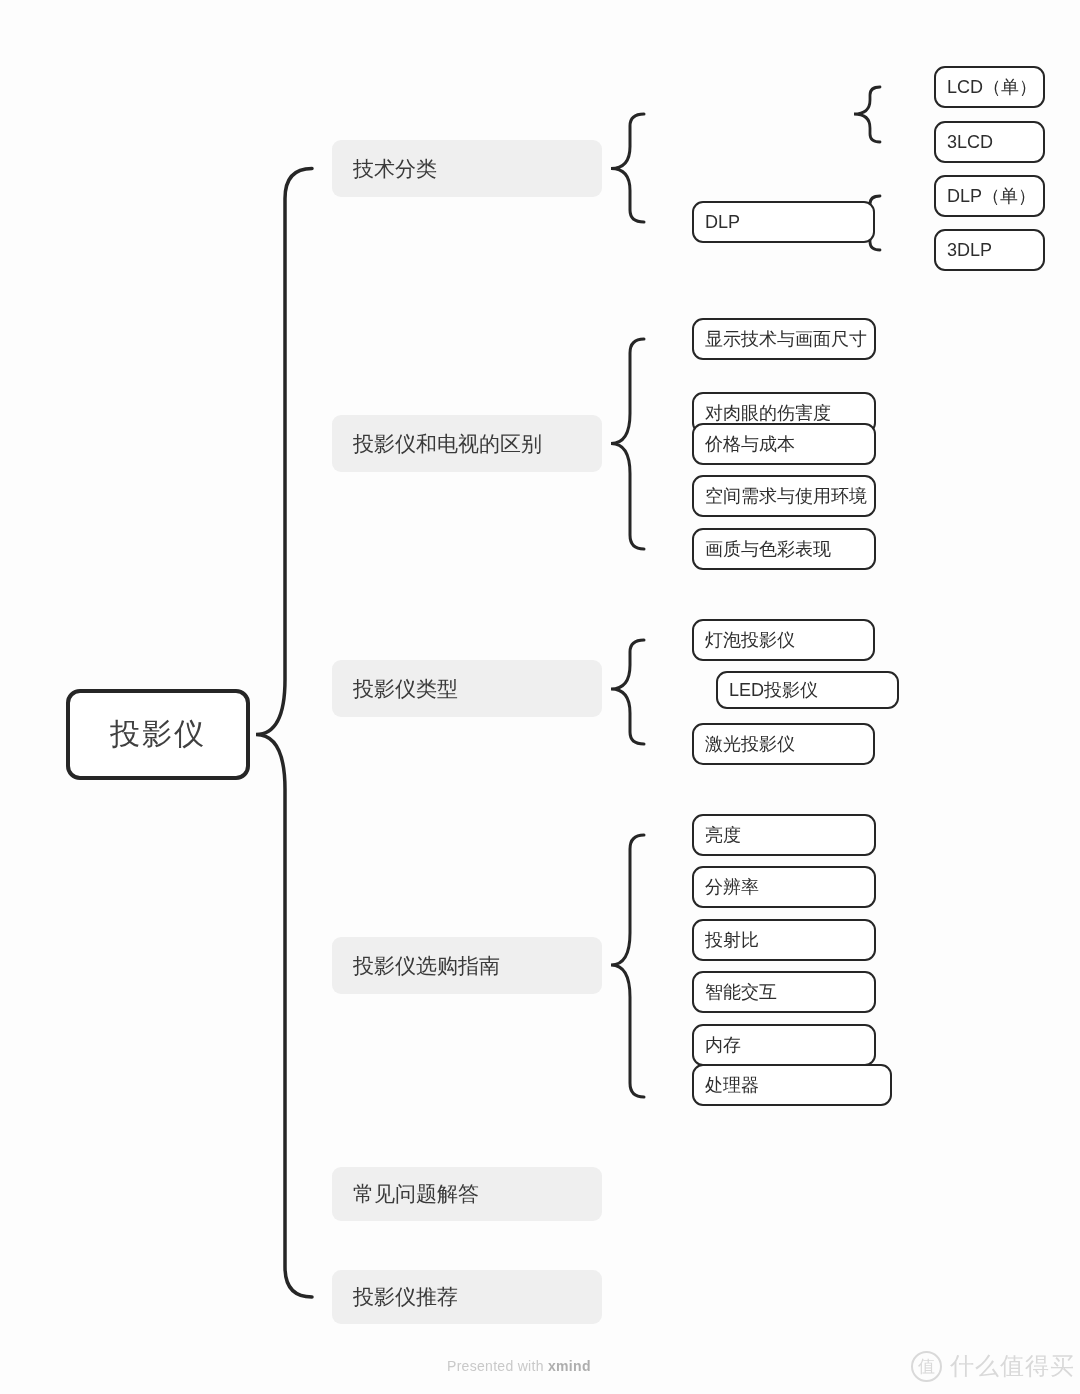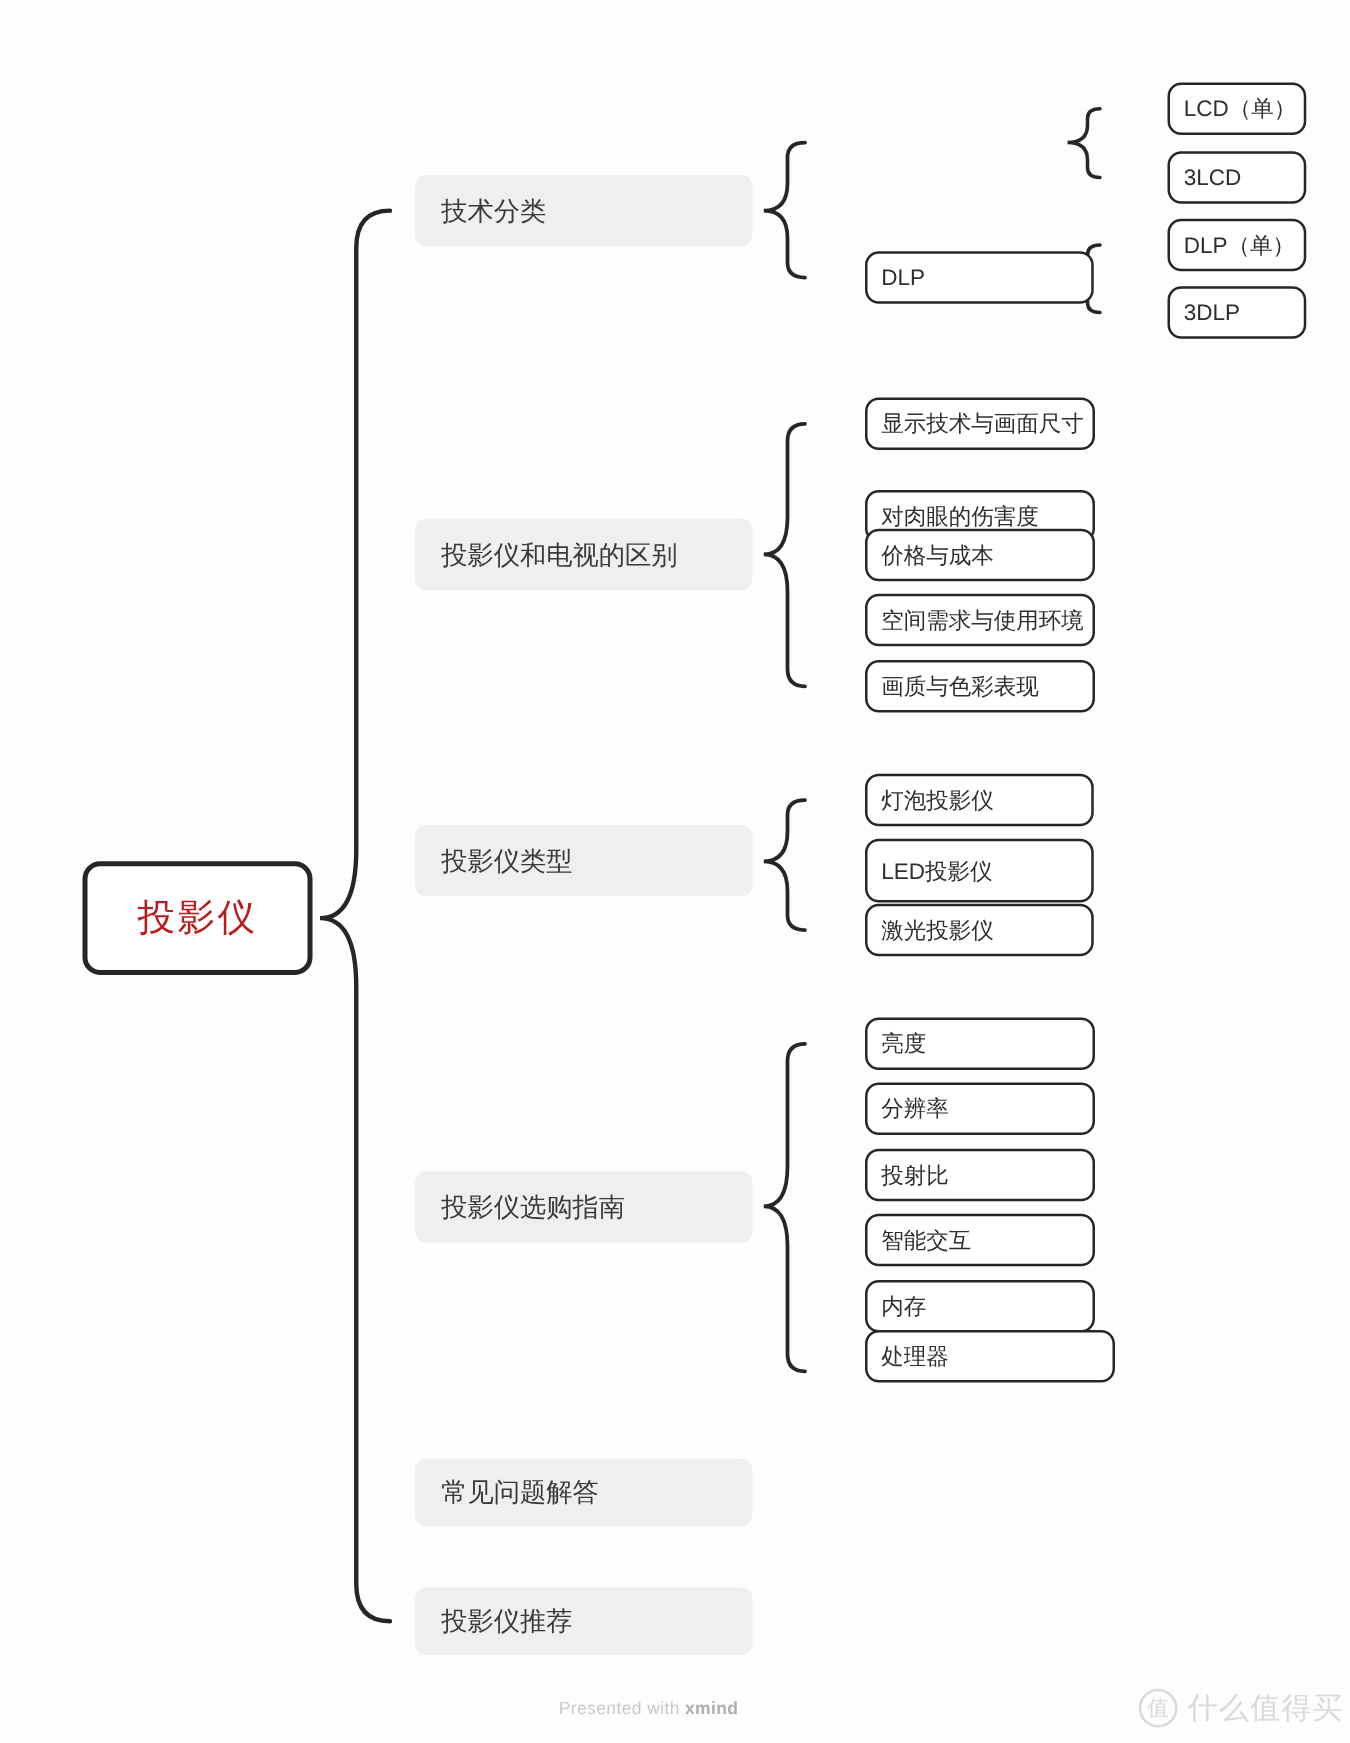--- a/index.html
+++ b/index.html
@@ -9,21 +9,21 @@
     overflow:hidden;
   }
   #canvas{position:absolute;inset:0;width:1080px;height:1394px;}
   svg.links{position:absolute;left:0;top:0;z-index:1;}
   .topic{
     position:absolute;z-index:2;display:flex;align-items:center;
     box-sizing:border-box;color:#363636;
   }
   .root{
     background:#ffffff;border:4px solid #262626;border-radius:14px;
-    justify-content:center;font-size:30px;letter-spacing:2px;color:#b91c1c;
+    justify-content:center;font-size:30px;letter-spacing:2px;color:#404040;
   }
   .branch{
     background:#efefef;border-radius:9px;padding-left:21px;
     font-size:21px;color:#3a3a3a;
   }
   .child{
     background:#ffffff;border:2.5px solid #262626;border-radius:11px;
     padding-left:11px;font-size:18px;color:#2e2e2e;margin-left:32px;
   }
   .lbl{white-space:nowrap;}
@@ -119,21 +119,21 @@
   <div class="topic child" style="left:660px;top:475px;width:184px;height:42px">
     <span class="lbl">空间需求与使用环境</span>
   </div>
   <div class="topic child" style="left:660px;top:528px;width:184px;height:42px">
     <span class="lbl">画质与色彩表现</span>
   </div>
 
   <div class="topic child" style="left:660px;top:619px;width:183px;height:42px">
     <span class="lbl">灯泡投影仪</span>
   </div>
-  <div class="topic child" style="left:660px;top:671px;width:183px;height:51px">
+  <div class="topic child" style="left:684px;top:671px;width:183px;height:38px">
     <span class="lbl">LED投影仪</span>
   </div>
   <div class="topic child" style="left:660px;top:723px;width:183px;height:42px">
     <span class="lbl">激光投影仪</span>
   </div>
 
   <div class="topic child" style="left:660px;top:814px;width:184px;height:42px">
     <span class="lbl">亮度</span>
   </div>
   <div class="topic child" style="left:660px;top:866px;width:184px;height:42px">

